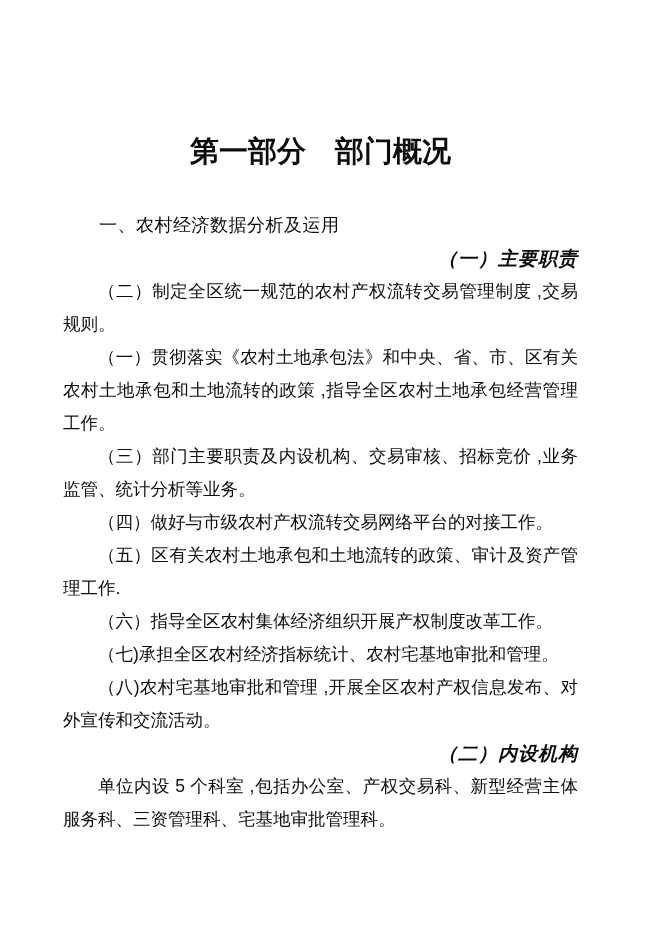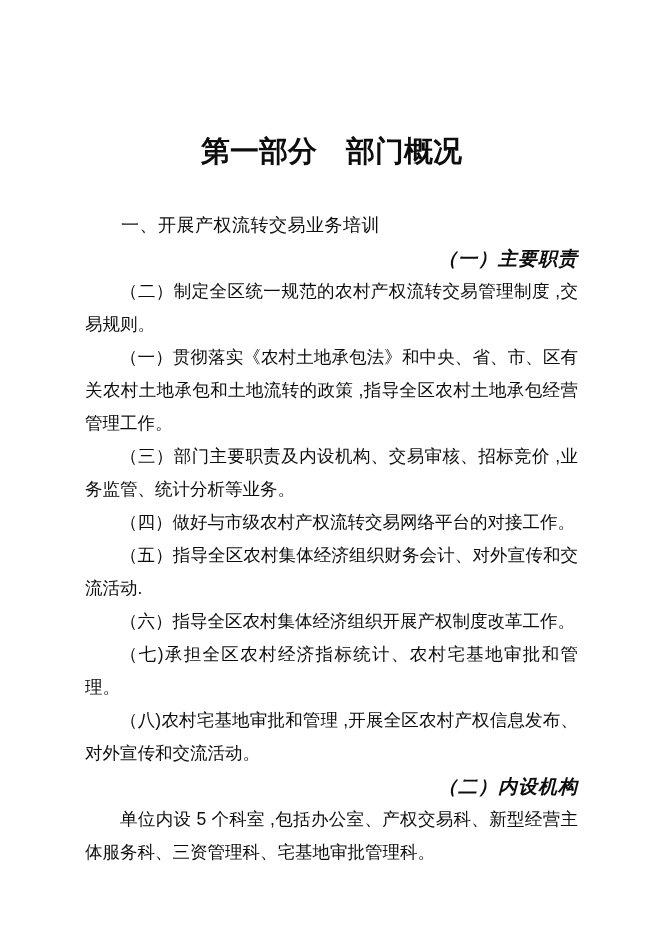--- a/index.html
+++ b/index.html
@@ -8,21 +8,21 @@
     background: #ffffff;
   }
   .page {
     position: relative;
     width: 662px;
     height: 936px;
     background: #ffffff;
     color: #0d0d0d;
     font-family: "Liberation Sans", sans-serif;
     box-sizing: border-box;
-    padding: 130px 84px 0 85px;
+    padding: 130px 84px 0 63px;
     overflow: hidden;
   }
   .doc-title {
     margin: 0 0 37px 0;
     font-size: 29px;
     line-height: 42px;
     font-weight: bold;
     text-align: center;
     white-space: pre;
   }
@@ -55,29 +55,29 @@
     text-indent: 2em;
   }
 </style>
 </head>
 <body>
 
 <div class="page">
   <h1 class="doc-title">第一部分　部门概况</h1>
 
   <div class="doc-body">
-    <h2 class="section-heading">一、开展产权流转交易业务培训</h2>
+    <h2 class="section-heading">一、农村经济数据分析及运用</h2>
 
     <h3 class="sub-heading">（一）主要职责</h3>
 
     <p class="body-para">（二）制定全区统一规范的农村产权流转交易管理制度 ,交易规则。</p>
     <p class="body-para">（一）贯彻落实《农村土地承包法》和中央、省、市、区有关农村土地承包和土地流转的政策 ,指导全区农村土地承包经营管理工作。</p>
     <p class="body-para">（三）部门主要职责及内设机构、交易审核、招标竞价 ,业务监管、统计分析等业务。</p>
     <p class="body-para">（四）做好与市级农村产权流转交易网络平台的对接工作。</p>
-    <p class="body-para">（五）指导全区农村集体经济组织财务会计、对外宣传和交流活动.</p>
+    <p class="body-para">（五）区有关农村土地承包和土地流转的政策、审计及资产管理工作.</p>
     <p class="body-para">（六）指导全区农村集体经济组织开展产权制度改革工作。</p>
     <p class="body-para">（七)承担全区农村经济指标统计、农村宅基地审批和管理。</p>
     <p class="body-para">（八)农村宅基地审批和管理 ,开展全区农村产权信息发布、对外宣传和交流活动。</p>
 
     <h3 class="sub-heading">（二）内设机构</h3>
 
     <p class="body-para">单位内设 5 个科室 ,包括办公室、产权交易科、新型经营主体服务科、三资管理科、宅基地审批管理科。</p>
   </div>
 </div>
 

